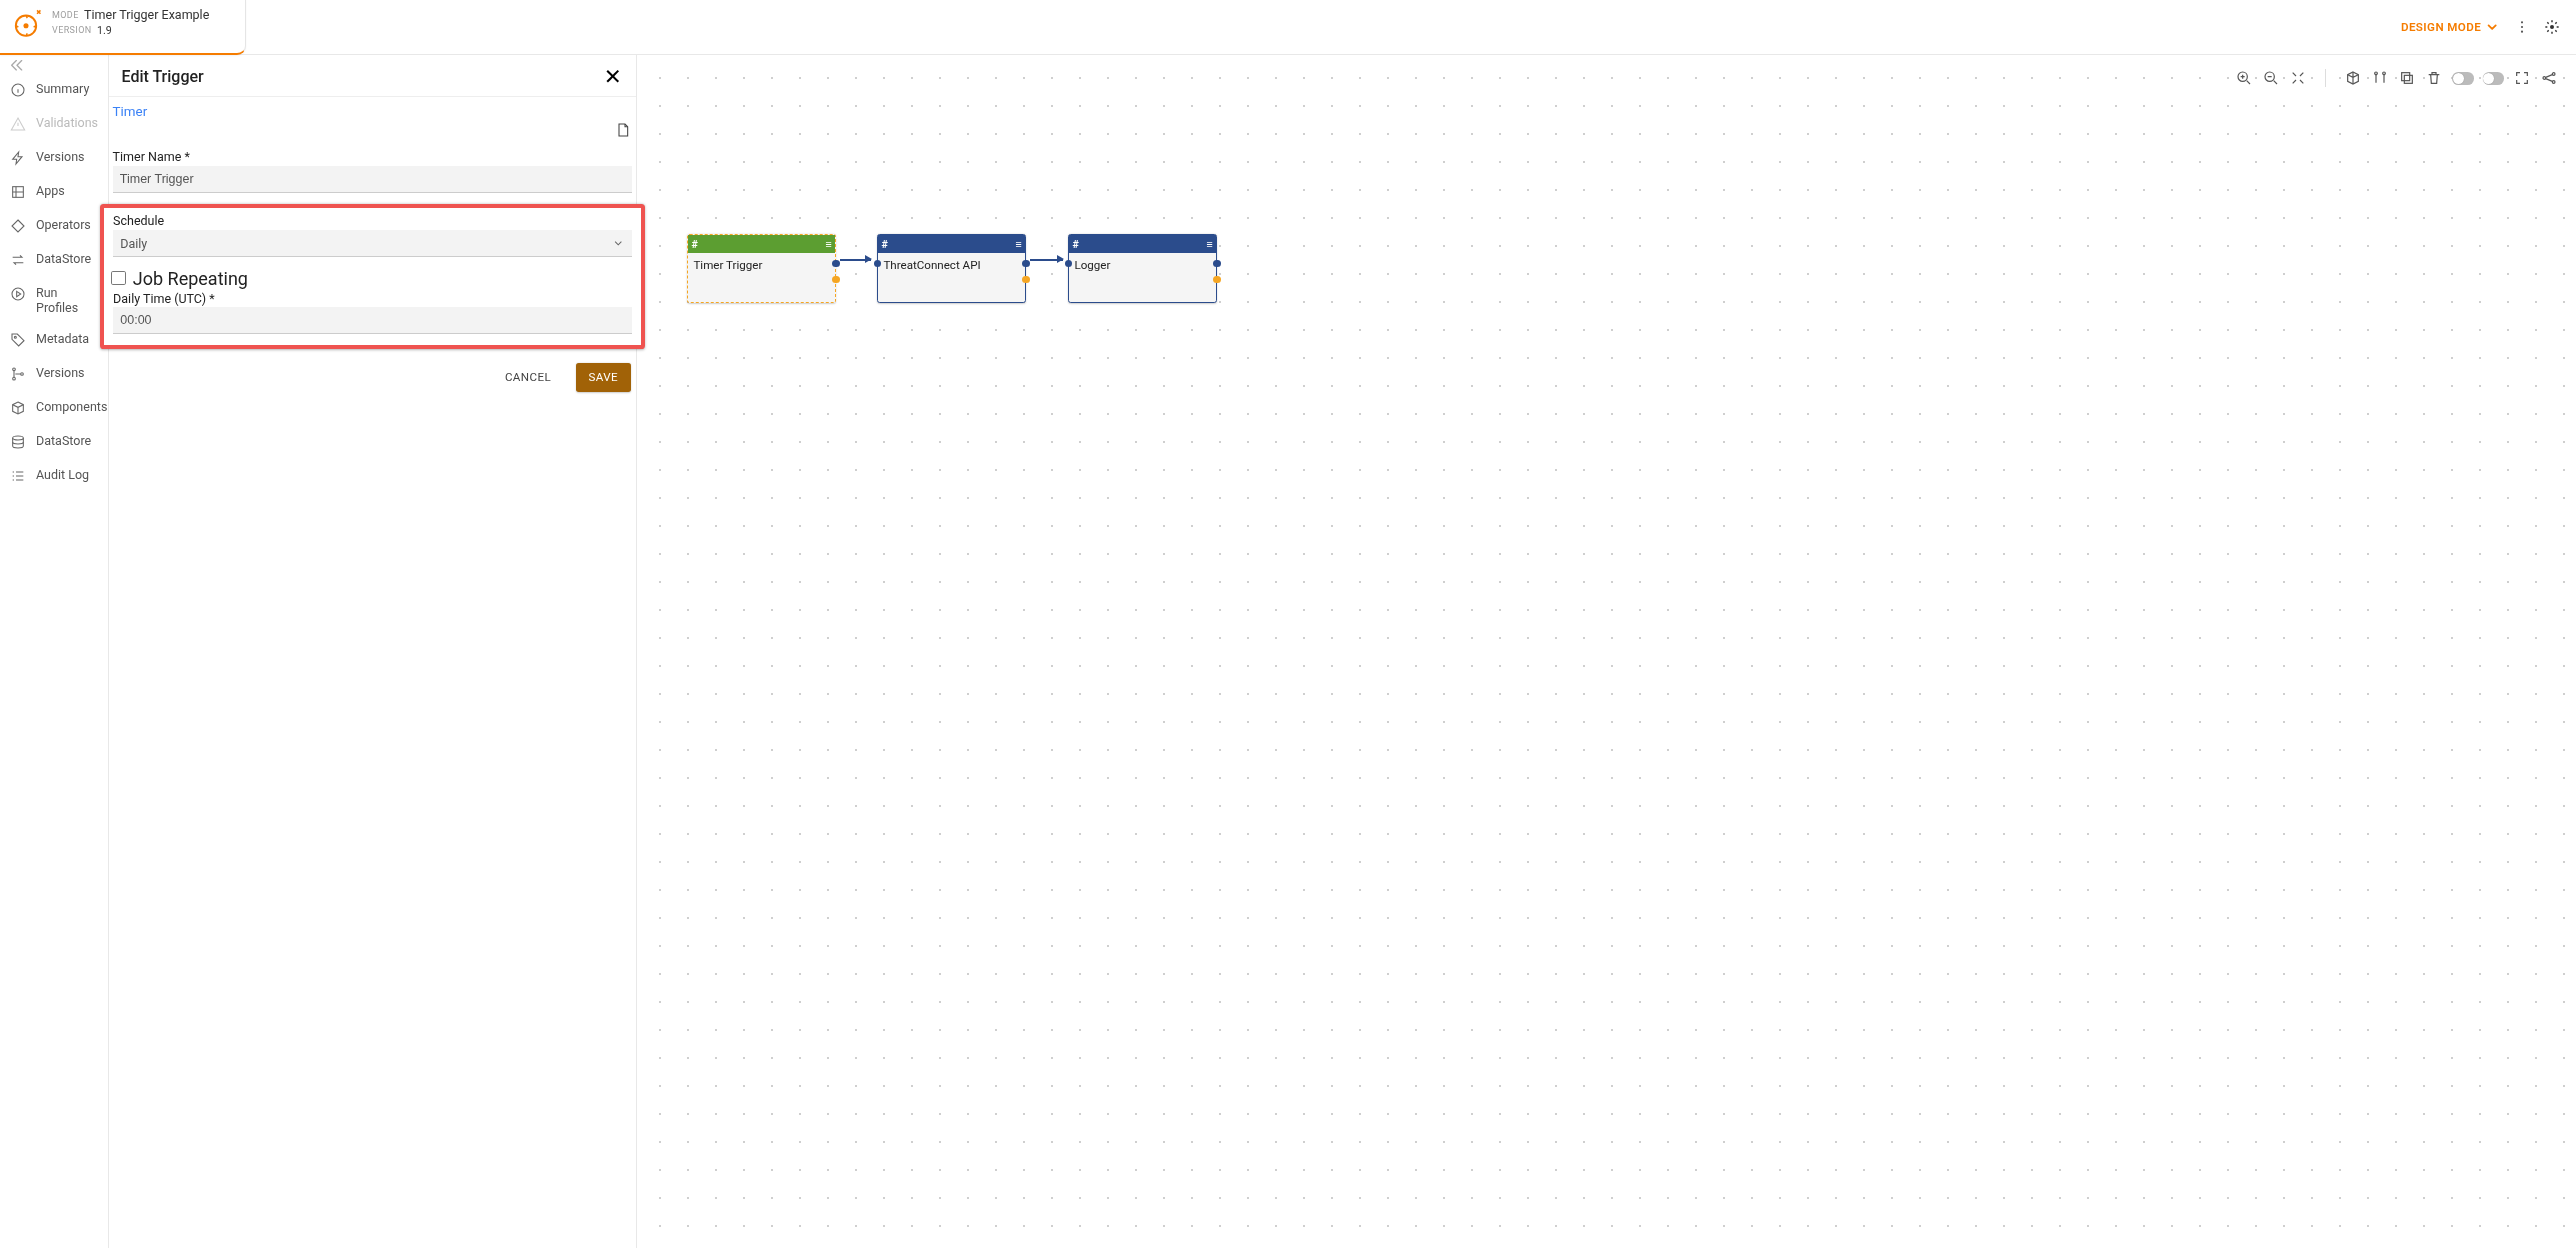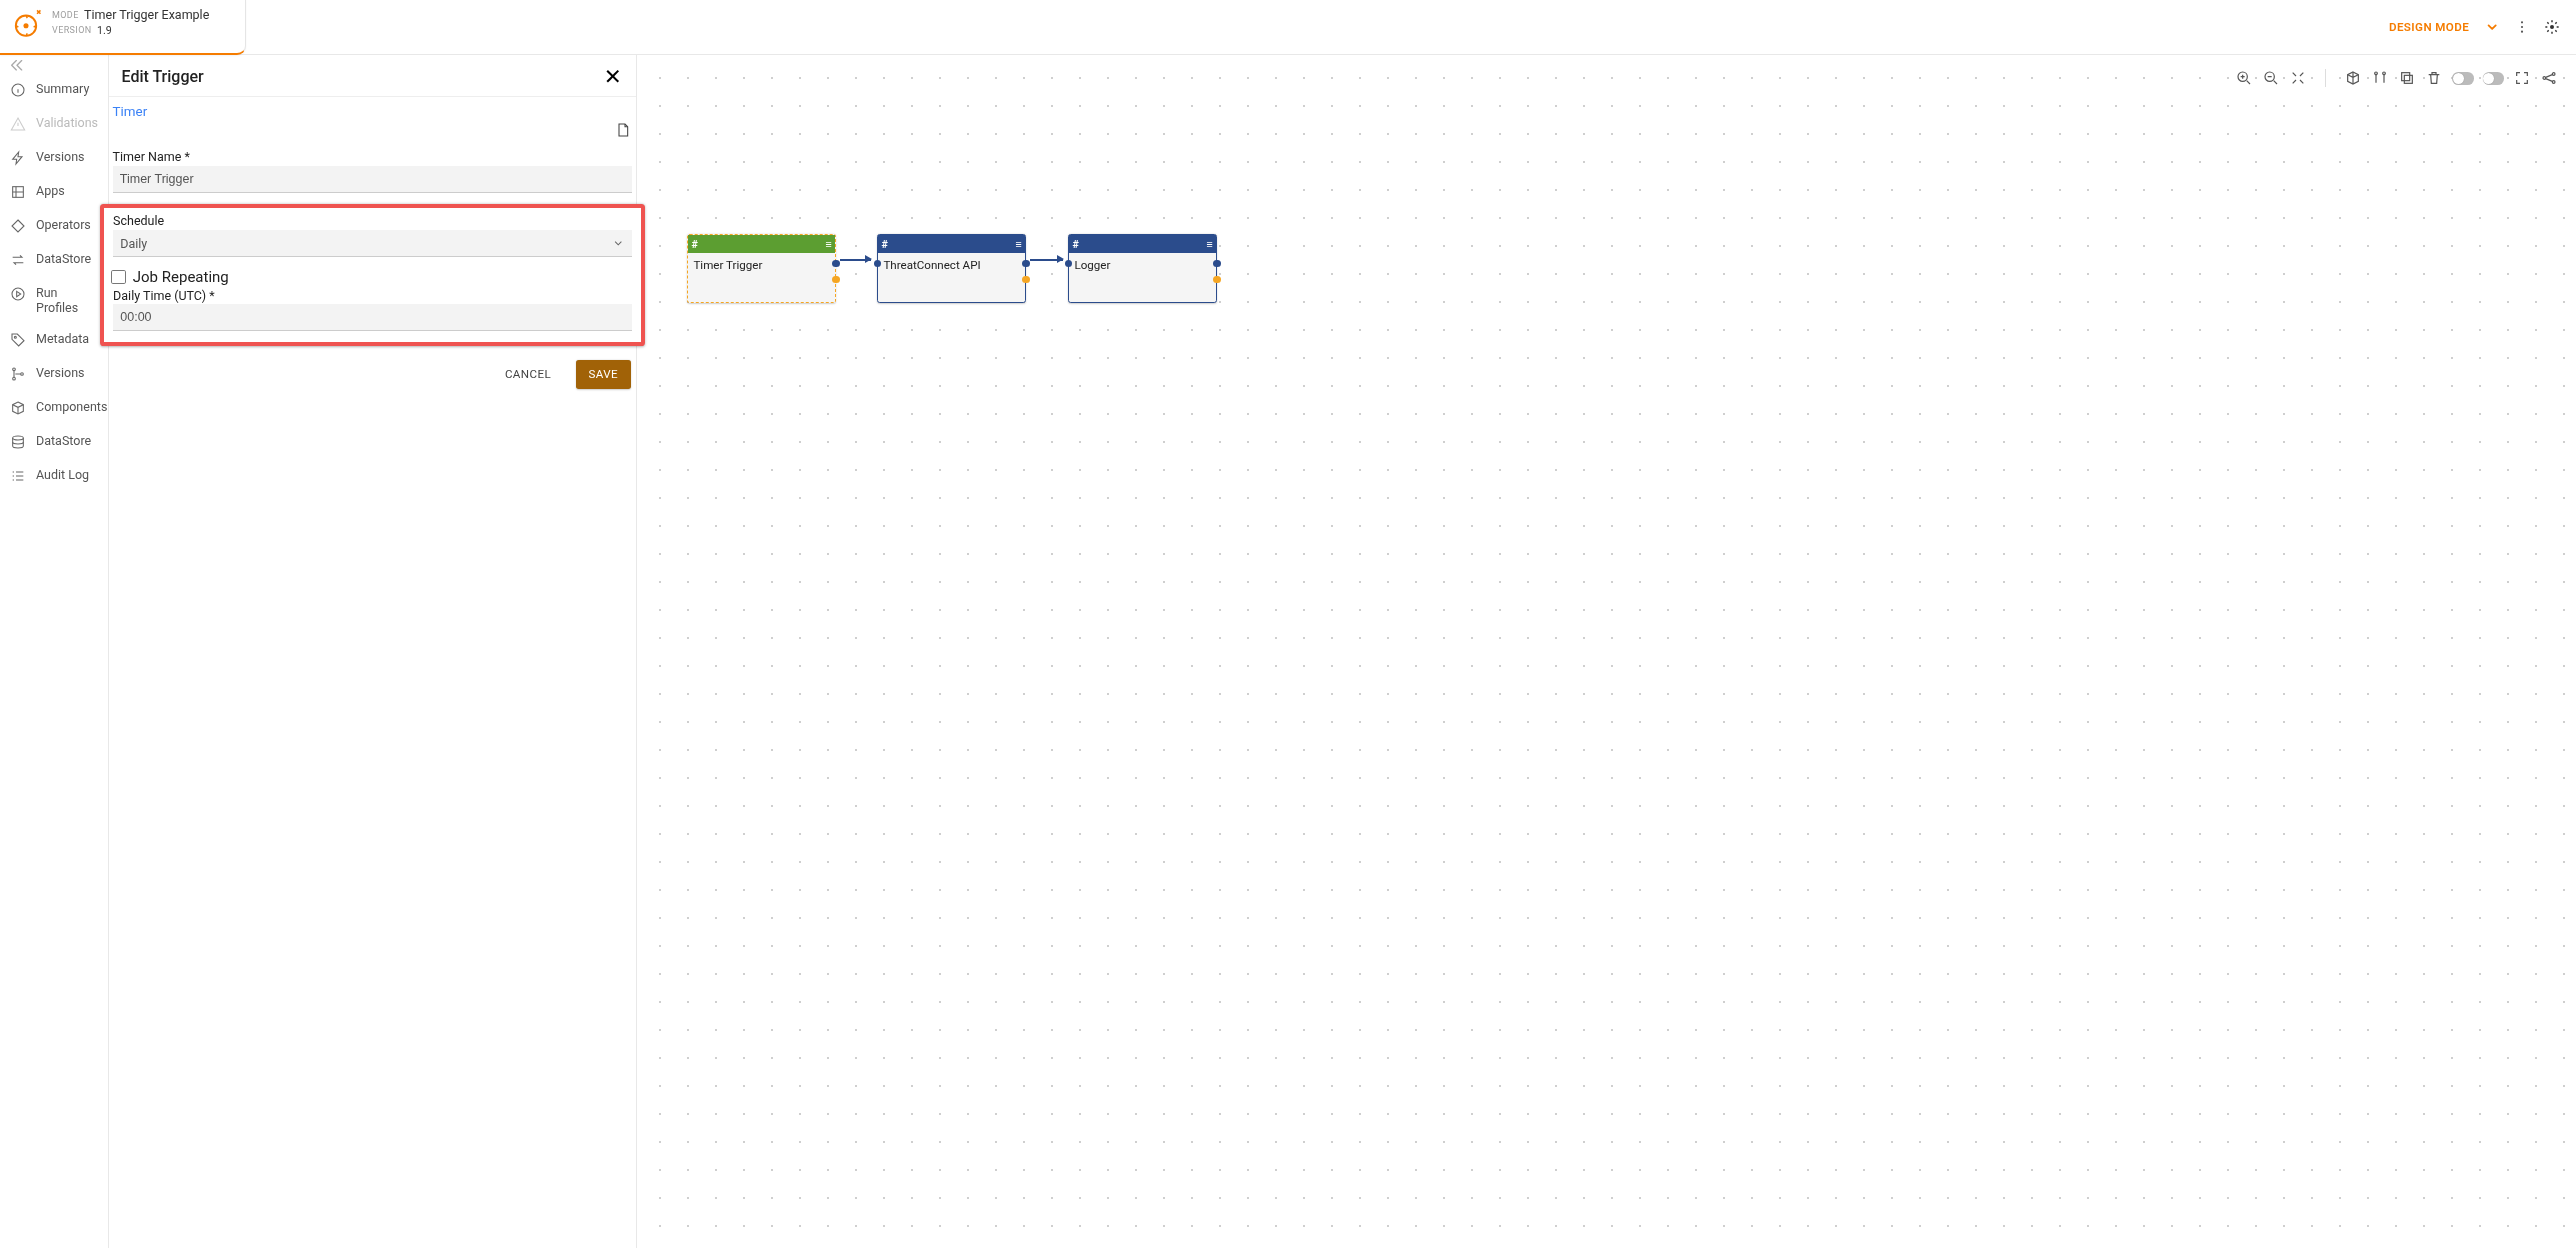--- a/index.html
+++ b/index.html
@@ -39,21 +39,21 @@
     position:absolute; right:0; top:0; height:55px;
     display:flex; align-items:center; gap:14.3px;
     padding-right:16px;
     border-bottom: 0.9px solid #e8e8e8;
     left: 0;
     justify-content:flex-end;
     z-index:5;
   }
   .mode-btn {
     color:#f57c00; font-weight:600; font-size:11.6px; letter-spacing:0.4px;
-    display:flex; align-items:flex-end; gap:16px; cursor:pointer;
+    display:flex; align-items:flex-end; gap:4px; cursor:pointer;
   }
   .tb-icon { width:16px; height:16px; display:flex; align-items:center; justify-content:center; color:#555; cursor:pointer; }
   .tb-icon svg { width:16px; height:16px; }
 
   
   .sidebar {
     position:absolute; left:0; top:55px; bottom:0;
     width:109px;
     border-right:0.9px solid #e8e8e8;
     background:#fff;
@@ -101,21 +101,21 @@
     border:4.5px solid #ef5350;
     border-radius:3.6px;
     padding:5.4px 7.2px 10.7px 7.2px;
     margin-top:10.7px;
     position:relative;
     left:-10.7px;
     width:calc(100% + 21.5px);
     box-shadow:0 0.9px 2.7px rgba(0,0,0,.3);
     background:#fff;
   }
-  .chk-row { display:flex; align-items:center; gap:7.2px; margin-top:10.7px; font-size:15px; color:#222; }
+  .chk-row { display:flex; align-items:center; gap:7.2px; margin-top:10.7px; font-size:18px; color:#222; }
   .chk { width:14.3px; height:14.3px; border:1.3px solid #777; border-radius:1.8px; background:#fff; }
 
   .btn-row { display:flex; justify-content:flex-end; gap:12.5px; margin-top:14.3px; padding:0 3.6px; }
   .btn { font-size:11.6px; letter-spacing:0.4px; padding:7.2px 12.5px; cursor:pointer; border-radius:2.7px; }
   .btn-cancel { color:#444; }
   .btn-save { background:#a16207; color:#fff; box-shadow:0 0.9px 1.8px rgba(0,0,0,.2); }
 
   .doc-icon { color:#555; cursor:pointer; }
   .doc-icon svg { width:16px; height:18px; stroke:#444; fill:none; stroke-width:1.6; }
 

